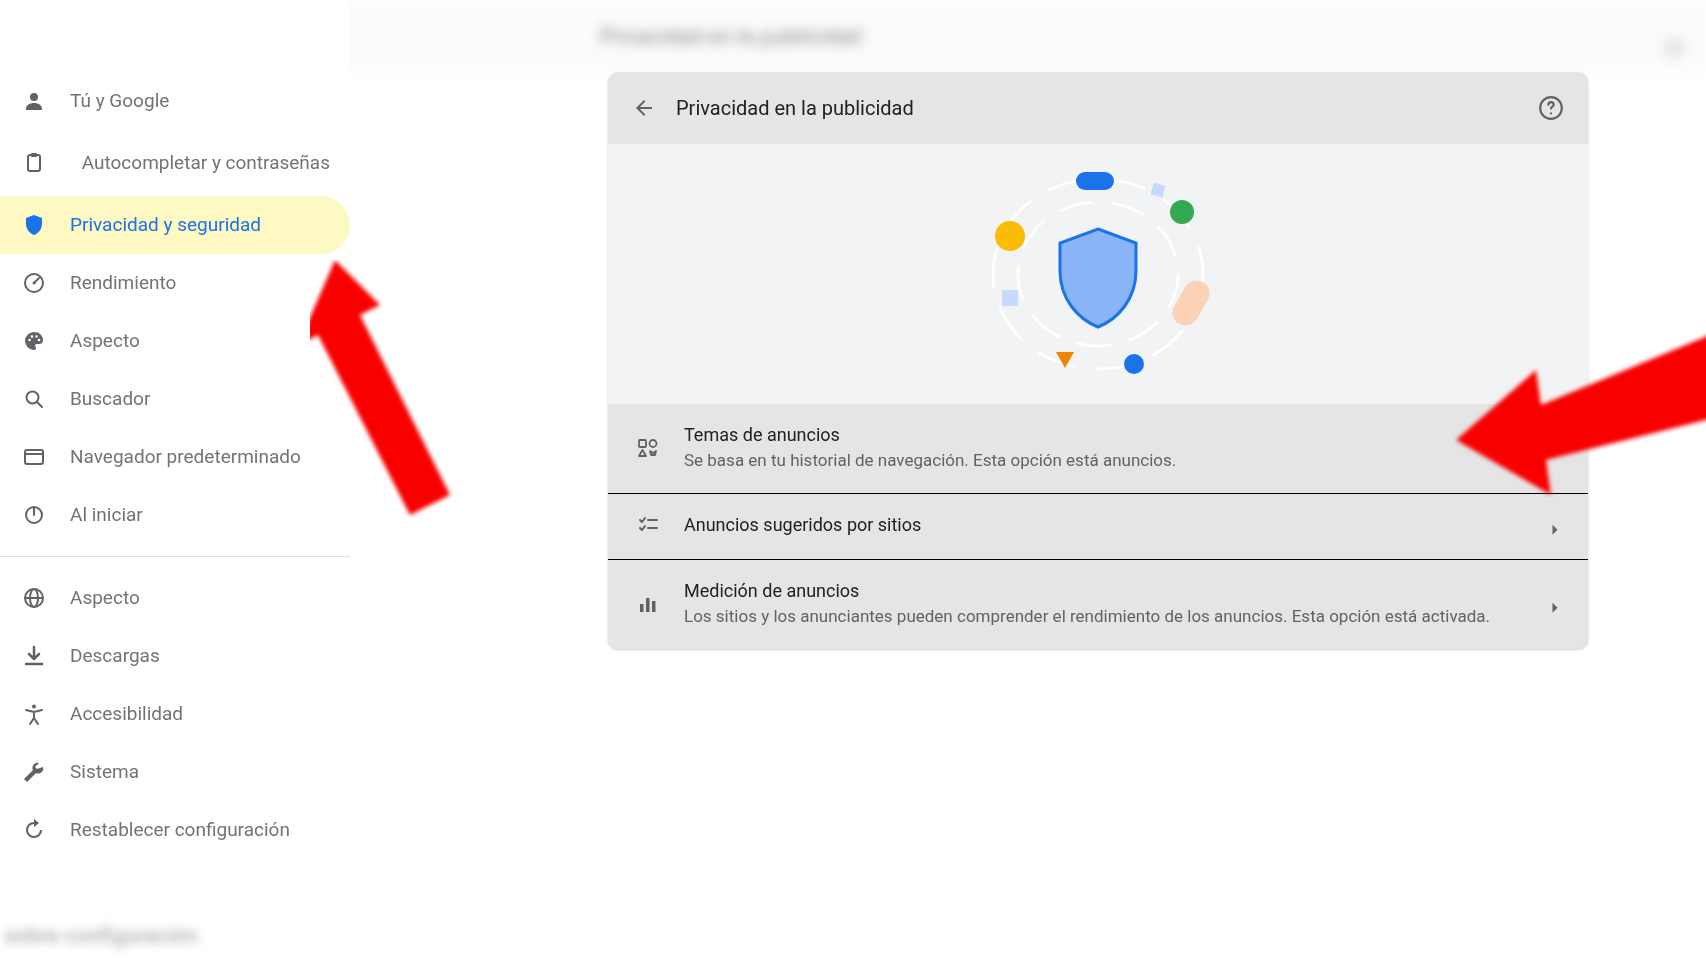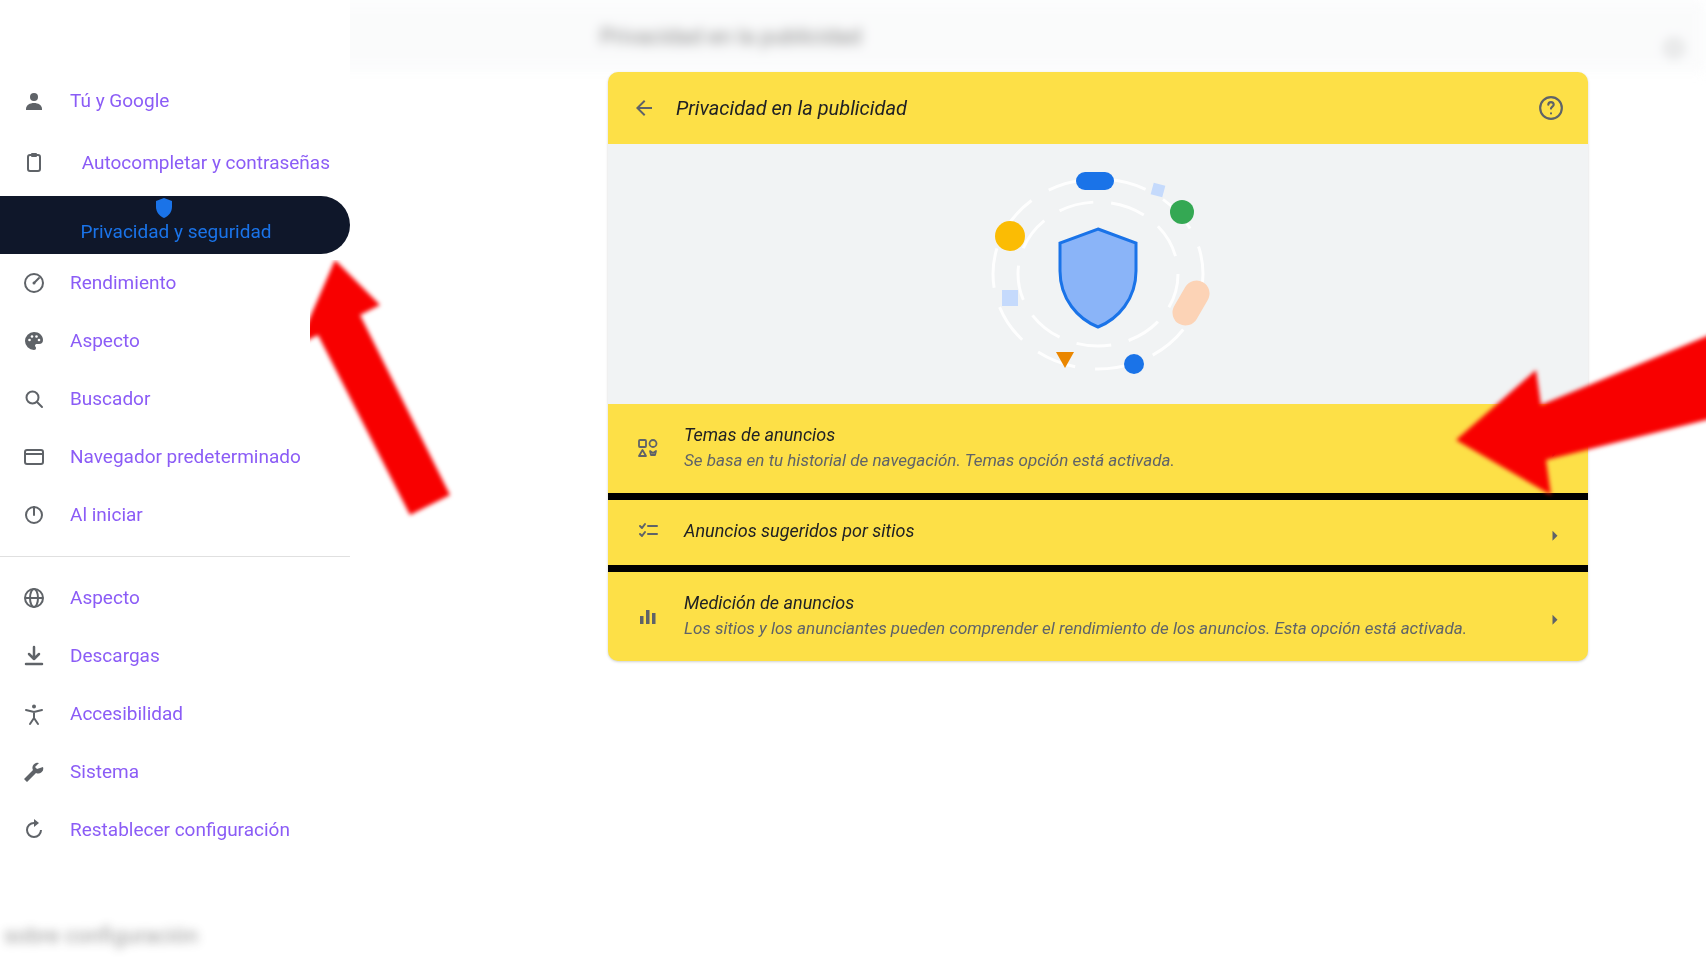--- a/index.html
+++ b/index.html
@@ -59,39 +59,38 @@
   display: flex;
   align-items: center;
   height: 58px;
   padding: 0 20px 0 22px;
   border-radius: 0 30px 30px 0;
   cursor: pointer;
   margin-right: 0;
 }
 .sidebar-item.multiline { height: 66px; justify-content: space-between; }
 .sidebar-item.active {
-  background: #0f172a;
+  background: #fef9c3;
   color: #1a73e8;
-  flex-direction: column;
 }
 .sidebar-item.active .sb-label { color: #1a73e8; }
 .sidebar-item.active .sb-icon { color: #1a73e8; fill: #1a73e8; }
 .sb-icon {
   width: 24px; height: 24px;
   margin-right: 24px;
   color: #5f6368;
   fill: #5f6368;
   flex-shrink: 0;
   display: flex;
   align-items: center;
   justify-content: center;
 }
 .sb-label {
   font-size: 19px;
-  color: #8b5cf6;
+  color: #737373;
   line-height: 1.25;
 }
 .sidebar-divider {
   border: none;
   border-top: 1px solid #e0e0e0;
   margin: 12px 0;
 }
 .bottom-blur {
   position: absolute;
   bottom: 12px; left: 4px;
@@ -104,26 +103,25 @@
 
 .main-wrap {
   flex: 1;
   padding-top: 72px;
   padding-left: 258px;
   padding-right: 110px;
   position: relative;
   z-index: 2;
 }
 .panel {
-  background: #fde047;
+  background: #e5e5e5;
   border-radius: 10px;
   box-shadow: 0 1px 3px rgba(60,64,67,.15), 0 1px 2px rgba(60,64,67,.1);
   width: 980px;
   overflow: hidden;
-  font-style: italic;
 }
 .panel-header {
   display: flex;
   align-items: center;
   height: 72px;
   padding: 0 24px;
   border-bottom: none;
 }
 .back-btn {
   width: 24px; height: 24px;
@@ -148,21 +146,21 @@
   align-items: center;
   justify-content: center;
   position: relative;
 }
 .hero svg { width: 260px; height: 220px; }
 
 .setting-row {
   display: flex;
   align-items: center;
   padding: 20px 28px;
-  border-bottom: 7px solid #000000;
+  border-bottom: 1px solid #000000;
   cursor: pointer;
 }
 .setting-row:last-child { border-bottom: none; }
 .setting-icon {
   width: 24px; height: 24px;
   margin-right: 24px;
   color: #5f6368;
   fill: #5f6368;
   flex-shrink: 0;
 }
@@ -347,21 +345,21 @@
           <rect x="184" y="20" width="12" height="12" fill="#c5dafc" transform="rotate(15 190 26)"></rect>
         </svg>
       </div>
       <div id="rows">
           <div class="setting-row">
             <span class="setting-icon"><svg viewBox="0 0 24 24" fill="currentColor">
                 <use href="#i-topics"></use>
               </svg></span>
             <span class="setting-text">
               <div class="setting-title">Temas de anuncios</div>
-              <div class="setting-sub">Se basa en tu historial de navegación. Temas opción está activada.</div>
+              <div class="setting-sub">Se basa en tu historial de navegación. Esta opción está anuncios.</div>
             </span>
             <span class="caret"><svg viewBox="0 0 12 16" fill="currentColor">
                 <use href="#i-caret"></use>
               </svg></span>
           </div>
           <div class="setting-row">
             <span class="setting-icon"><svg viewBox="0 0 24 24" fill="currentColor">
                 <use href="#i-checklist"></use>
               </svg></span>
             <span class="setting-text">

